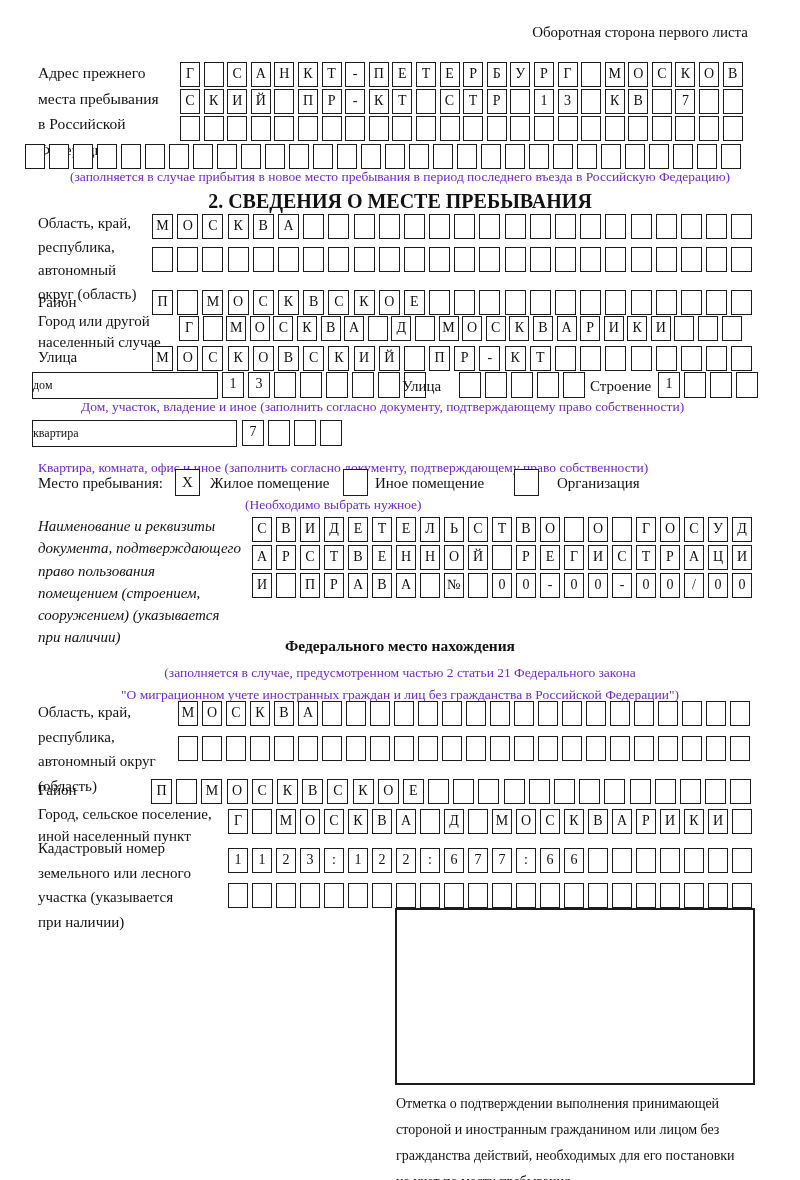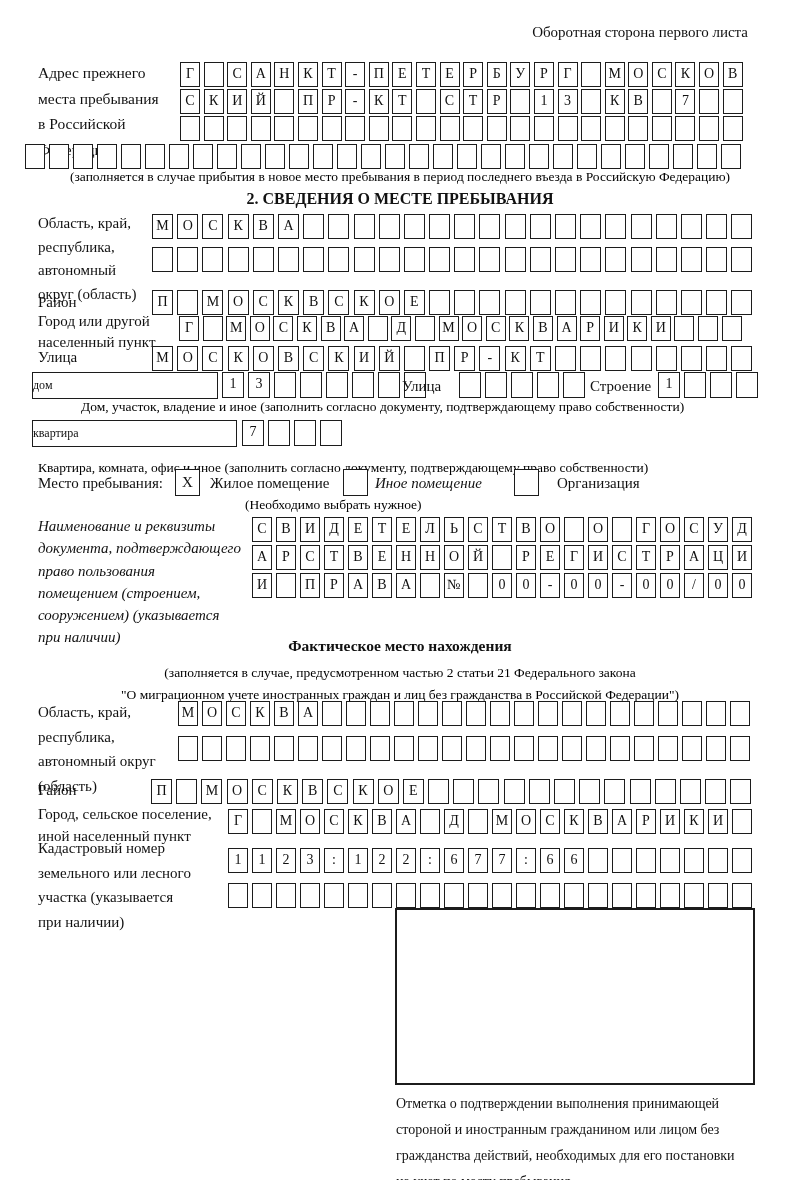--- a/index.html
+++ b/index.html
@@ -3,23 +3,23 @@
 <meta charset="utf-8">
 <style>
   html,body{margin:0;padding:0;}
   body{
     width:800px;height:1180px;position:relative;background:#ffffff;
     font-family:"Liberation Serif","DejaVu Serif",serif;color:#111;
     overflow:hidden;
   }
   .abs{position:absolute;}
   .lbl{position:absolute;font-size:15px;line-height:24px;white-space:pre-line;}
-  .note{position:absolute;font-size:13.5px;color:#000000;}
+  .note{position:absolute;font-size:13.5px;color:#6d28d9;}
   .center{left:0;width:800px;text-align:center;}
-  .title{position:absolute;font-weight:bold;font-size:16px;}
+  .title{position:absolute;font-weight:bold;font-size:20px;}
   .grid{position:absolute;display:flex;}
   .grid .cell{
     box-sizing:border-box;flex:0 0 auto;width:20px;height:25px;
     border:1.6px solid #1c1c1c;margin-right:3.6px;background:#fff;
     font-size:14px;line-height:21px;text-align:center;font-weight:500;
   }
   .wide .cell{width:21px;margin-right:4.2px;}
   .p24 .cell{width:20px;margin-right:4px;}
   .big .cell{width:22px;height:26px;margin-right:4px;line-height:22px;}
   .check .cell{width:25px;height:27px;margin-right:0;line-height:24px;font-size:15px;}
@@ -233,21 +233,21 @@
     <span class="cell"></span>
     <span class="cell"></span>
     <span class="cell"></span>
     <span class="cell"></span>
     <span class="cell"></span>
     <span class="cell"></span>
     <span class="cell"></span>
   </div>
 
 <div class="lbl" style="left:38px;top:311px;line-height:21px;width:160px;">Город или другой
-населенный пункт</div>
+населенный случае</div>
 <div class="grid" style="left:179px;top:316px;">
     <span class="cell">Г</span>
     <span class="cell"></span>
     <span class="cell">М</span>
     <span class="cell">О</span>
     <span class="cell">С</span>
     <span class="cell">К</span>
     <span class="cell">В</span>
     <span class="cell">А</span>
     <span class="cell"></span>
@@ -334,21 +334,21 @@
 <div class="note" style="left:38px;top:448px;margin-top:12px;">Квартира, комната, офис и иное (заполнить согласно документу, подтверждающему право собственности)</div>
 
 <div class="lbl" style="left:38px;top:471px;">Место пребывания:</div>
 <div class="grid check" style="left:175px;top:469px;">
     <span class="cell">X</span>
   </div>
 <div class="lbl" style="left:210px;top:471px;">Жилое помещение</div>
 <div class="grid check" style="left:343px;top:469px;">
     <span class="cell"></span>
   </div>
-<div class="lbl" style="left:375px;top:471px;font-style:italic;">Иное помещение</div>
+<div class="lbl" style="left:375px;top:471px;">Иное помещение</div>
 <div class="grid check" style="left:514px;top:469px;">
     <span class="cell"></span>
   </div>
 <div class="lbl" style="left:557px;top:471px;text-align:center;">Организация</div>
 <div class="note" style="left:245px;top:497px;">(Необходимо выбрать нужное)</div>
 
 <div class="lbl" style="left:38px;top:515px;line-height:22.3px;width:210px;font-style:italic;">Наименование и реквизиты
 документа, подтверждающего
 право пользования
 помещением (строением,
@@ -417,21 +417,21 @@
     <span class="cell">0</span>
     <span class="cell">0</span>
     <span class="cell">-</span>
     <span class="cell">0</span>
     <span class="cell">0</span>
     <span class="cell">/</span>
     <span class="cell">0</span>
     <span class="cell">0</span>
   </div>
 
-<div class="title center" style="top:637px;font-size:15.5px;">Фактическое место нахождения</div>
+<div class="title center" style="top:637px;font-size:15.5px;">Федерального место нахождения</div>
 <div class="note center" style="top:662px;line-height:22px;white-space:pre-line;">(заполняется в случае, предусмотренном частью 2 статьи 21 Федерального закона
 "О миграционном учете иностранных граждан и лиц без гражданства в Российской Федерации")</div>
 
 <div class="lbl" style="left:38px;top:700px;line-height:24.5px;width:150px;">Область, край,
 республика,
 автономный округ
 (область)</div>
 <div class="grid p24" style="left:178px;top:701px;">
     <span class="cell">М</span>
     <span class="cell">О</span>

